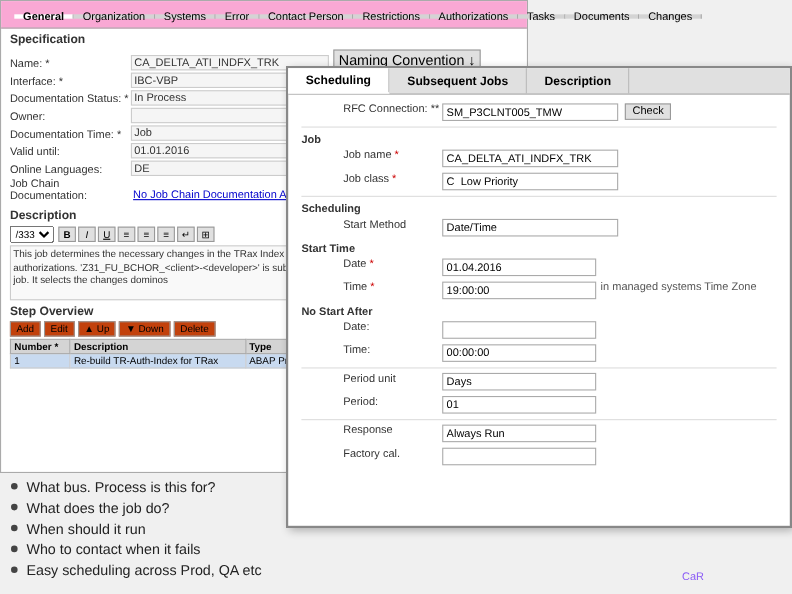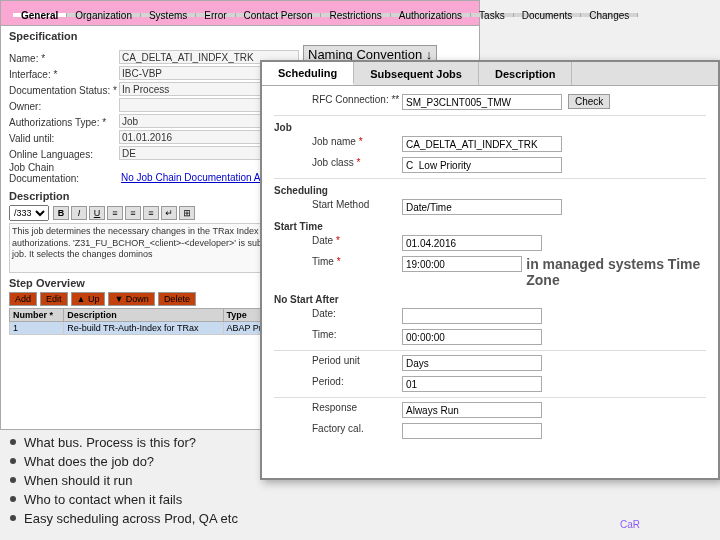--- a/index.html
+++ b/index.html
@@ -247,24 +247,23 @@
       padding: 1px 6px;
       cursor: pointer;
     }
     .section-header {
       font-weight: bold;
       font-size: 10px;
       color: #333;
       margin: 6px 0 3px;
     }
     .popup-note {
-      font-size: 14px;
+      font-size: 10px;
       color: #555;
       margin-left: 4px;
-      font-weight: bold;
     }
     .divider-line {
       height: 1px;
       background: #ddd;
       margin: 4px 0;
     }
   </style>
 </head>
 <body>
 
@@ -302,21 +301,21 @@
       <div class="form-label">Documentation Status: *</div>
       <div class="form-value wide">In Process</div>
     </div>
 
     <div class="form-row">
       <div class="form-label">Owner:</div>
       <div class="form-value wide"></div>
     </div>
 
     <div class="form-row">
-      <div class="form-label">Authorizations Type: *</div>
+      <div class="form-label">Documentation Time: *</div>
       <div class="form-value wide">Job</div>
     </div>
 
     <div class="form-row">
       <div class="form-label">Valid until:</div>
       <div class="form-value wide">01.01.2016</div>
     </div>
 
     <div class="form-row">
       <div class="form-label">Online Languages:</div>

